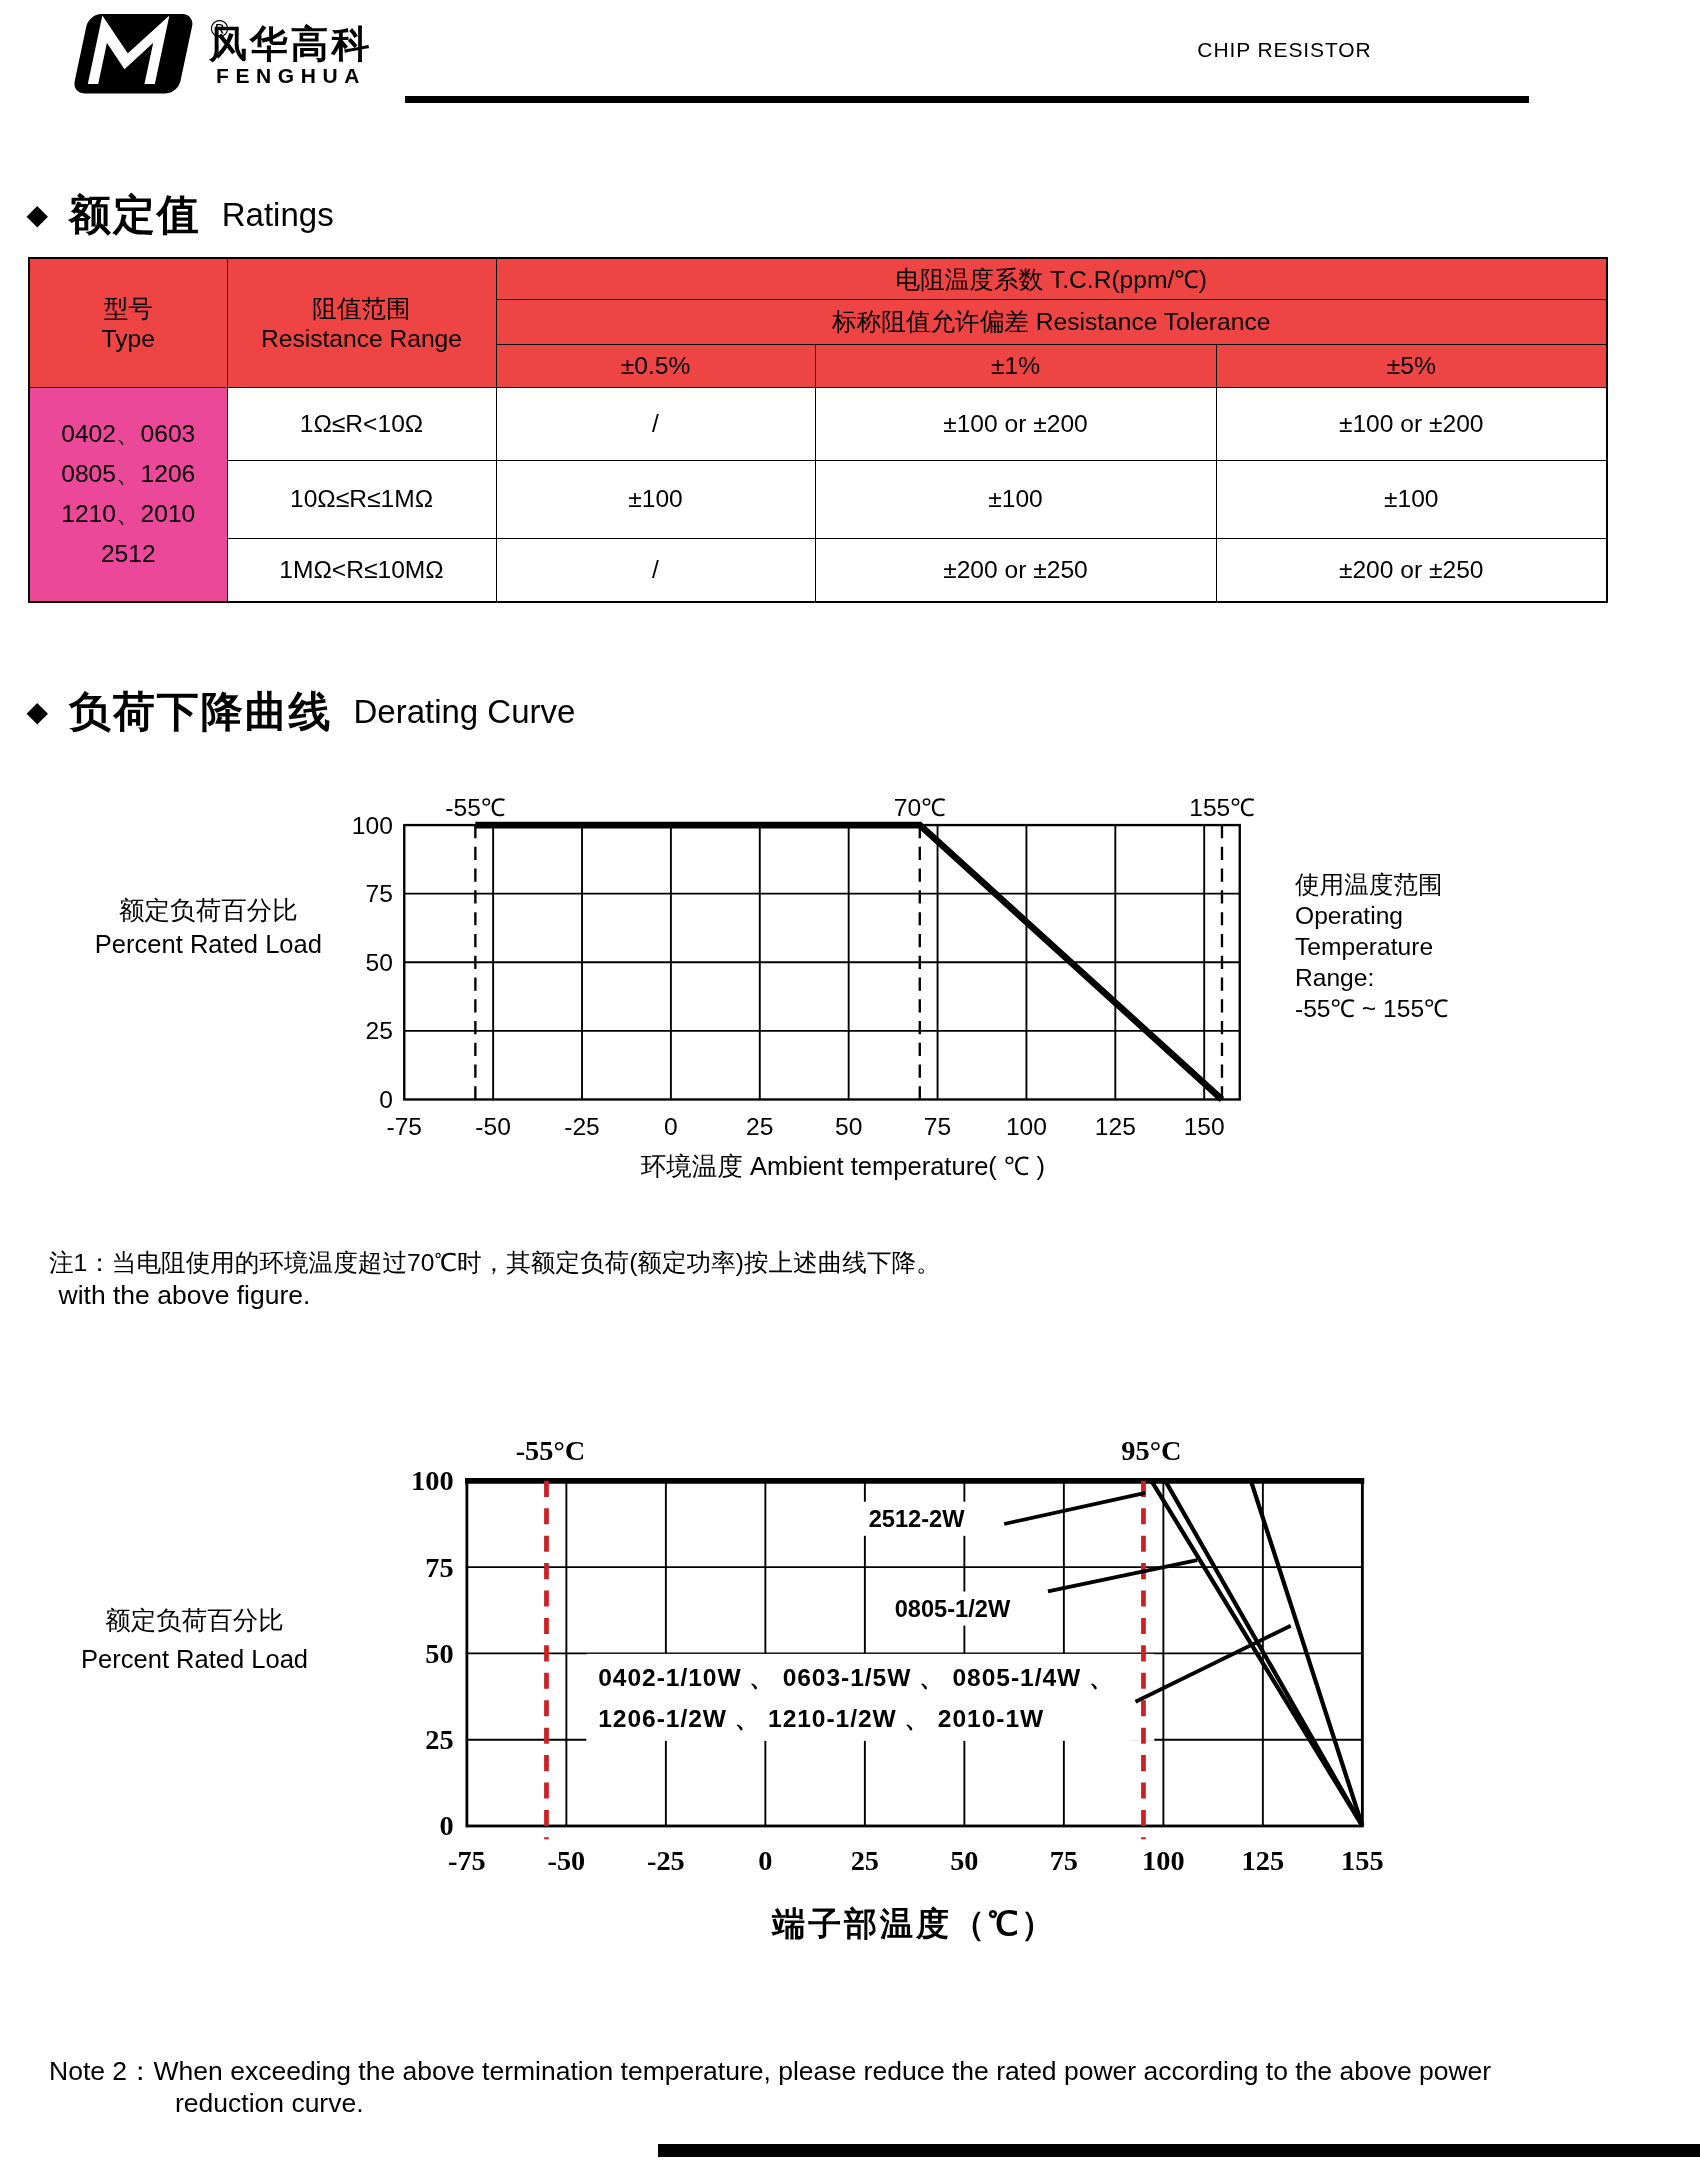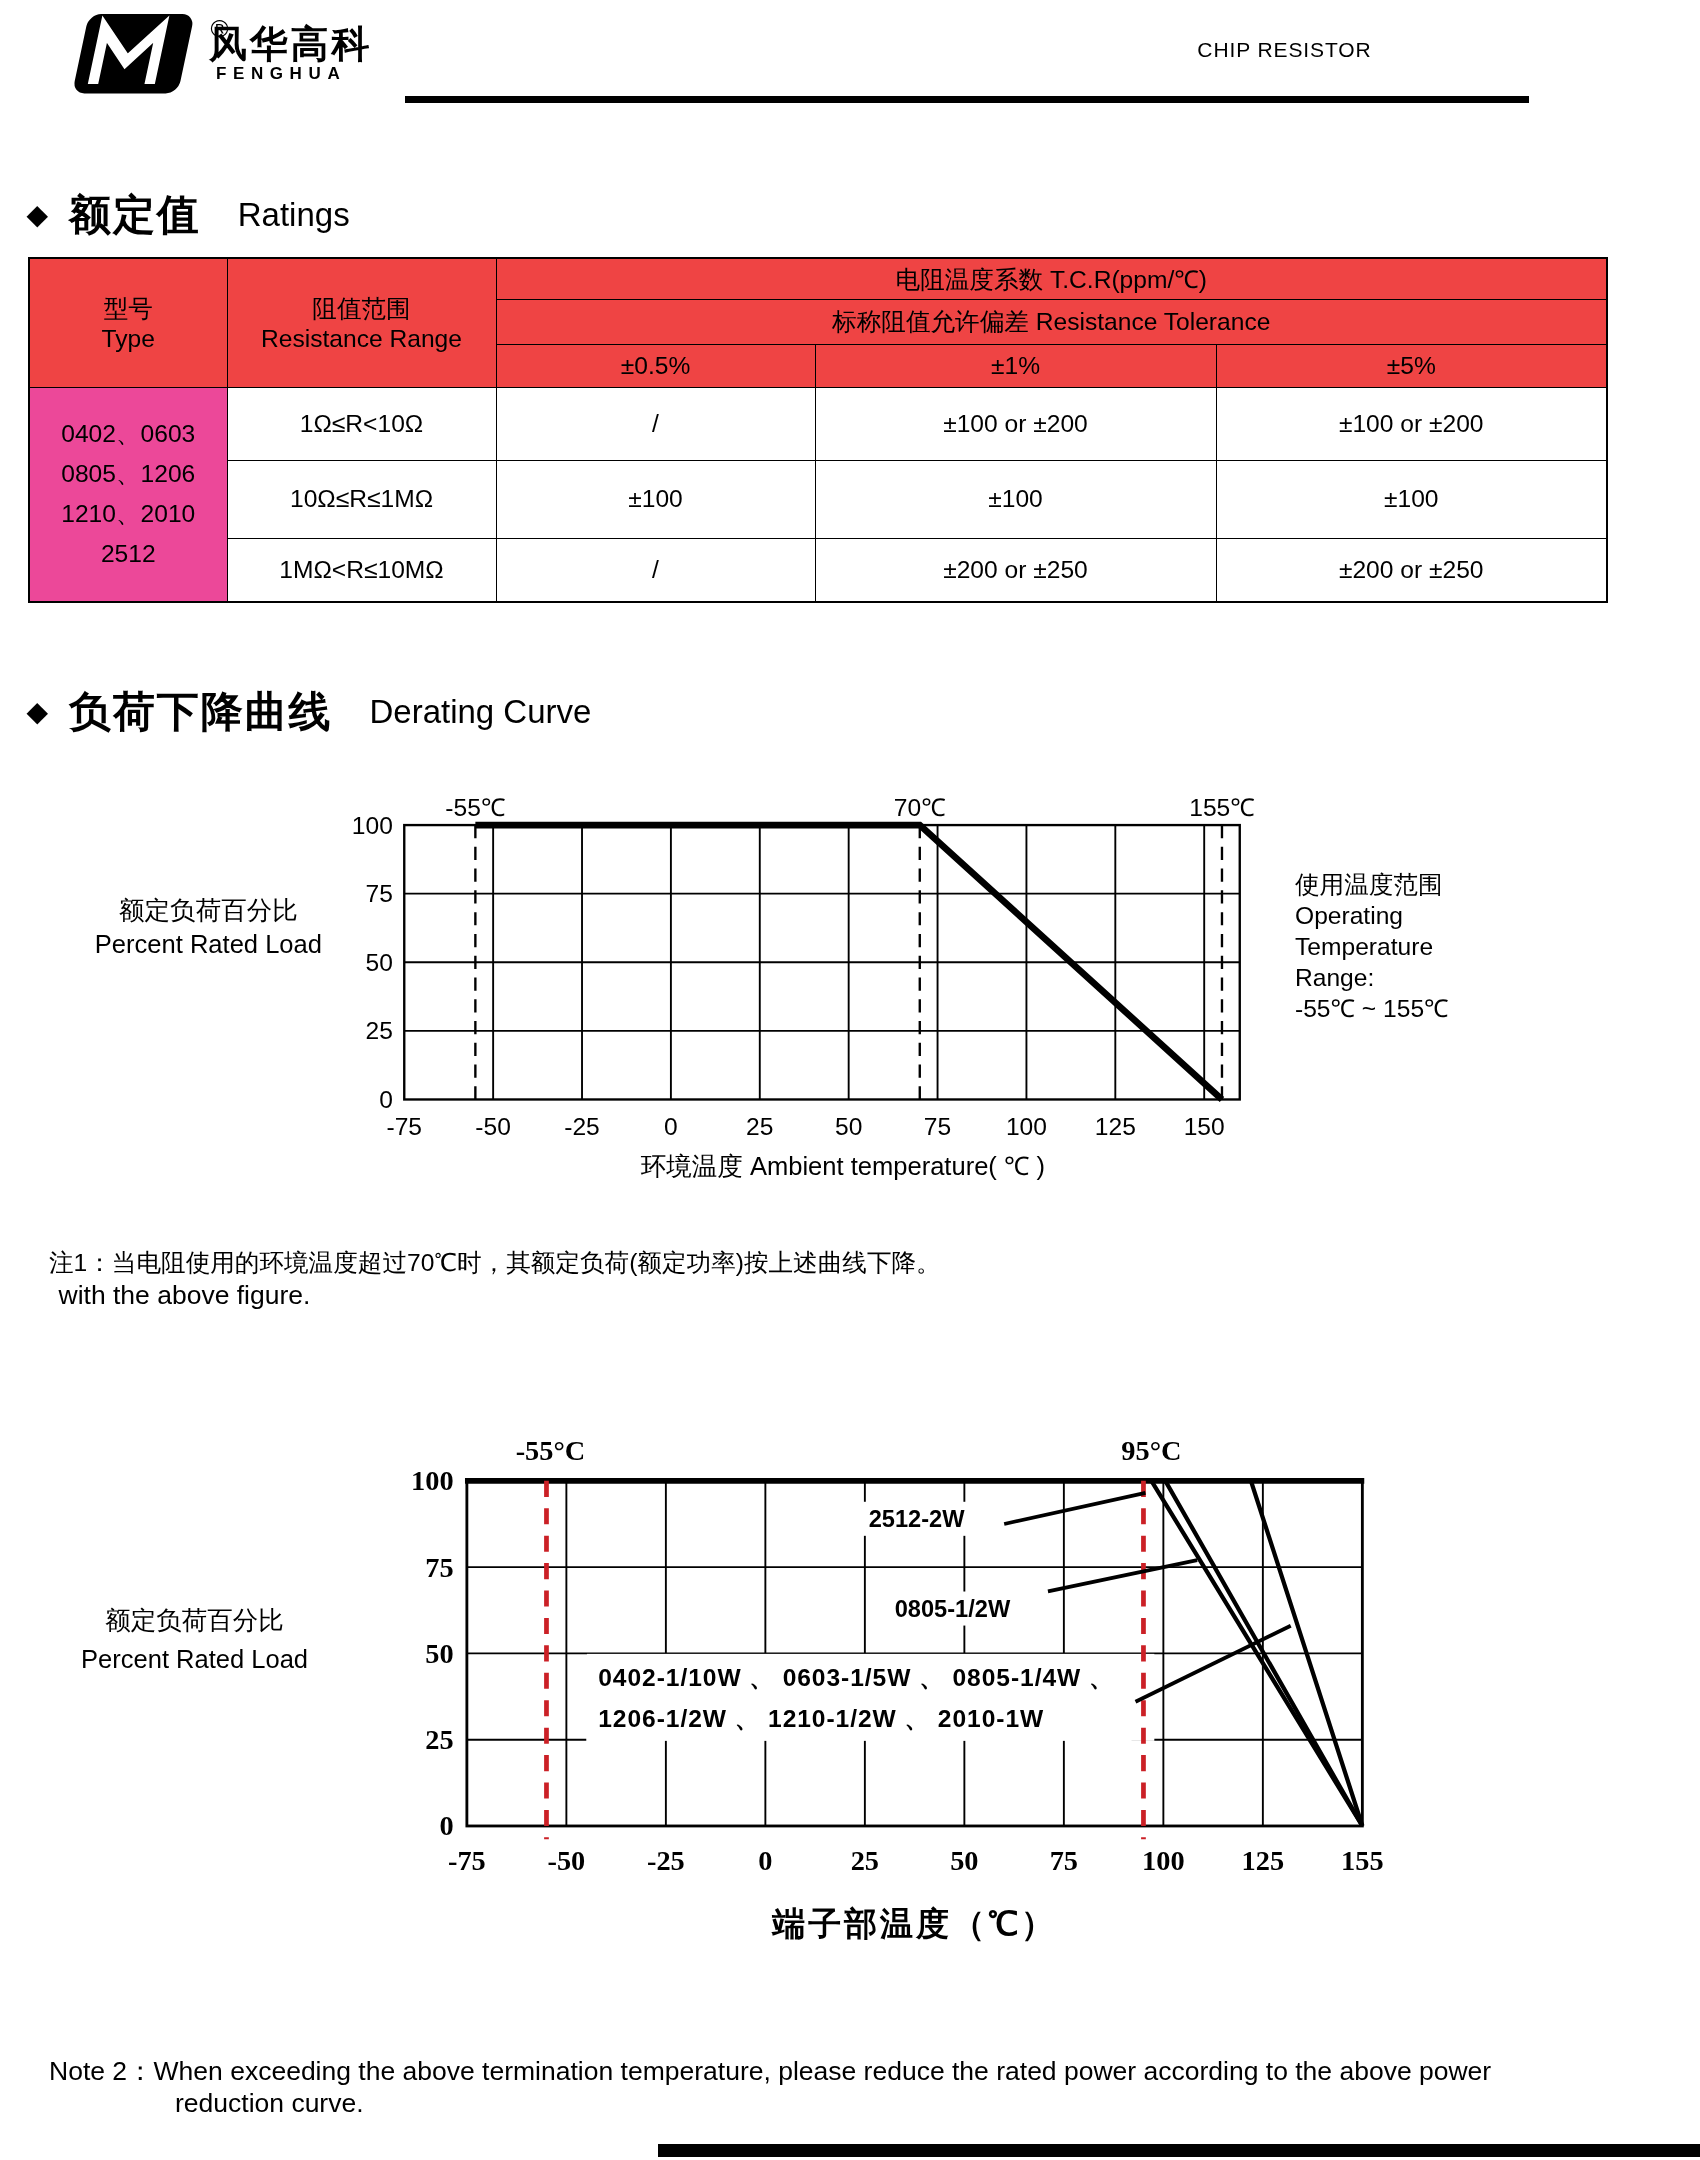--- a/index.html
+++ b/index.html
@@ -1,28 +1,28 @@
 <!DOCTYPE html>
 <html style="font-size:15px"><head>
 <meta charset="utf-8">
 <style>
   html,body{margin:0;padding:0;background:#fff;}
   .page{position:relative;width:1701px;height:2161px;background:#fff;color:#000;
         font-family:"Liberation Sans",sans-serif;overflow:hidden;}
   .abs{position:absolute;}
   
   .brand-cn{position:absolute;left:209px;top:19px;font-size:38px;font-weight:bold;letter-spacing:2.8px;}
-  .brand-en{position:absolute;left:216px;top:64px;font-size:17px;font-weight:bold;letter-spacing:6.6px;}
+  .brand-en{position:absolute;left:216px;top:64px;font-size:21px;font-weight:bold;letter-spacing:6.6px;}
   .doc-title{position:absolute;left:1041px;top:38px;width:487px;text-align:center;font-size:21px;letter-spacing:0.9px;}
   .header-rule{position:absolute;left:405px;top:96px;width:1124px;height:6.6px;background:#000;}
   
   .sec-title{position:absolute;left:26.5px;display:flex;align-items:center;gap:21px;}
   .diamond{font-size:28px;line-height:1;}
   .t-cn{font-weight:bold;font-size:42px;letter-spacing:1.9px;}
-  .t-en{font-size:33px;margin-left:16px;}
+  .t-en{font-size:33px;}
   
   .tblwrap{position:absolute;left:28px;top:257px;}
   table.ratings{border-collapse:collapse;table-layout:fixed;border:2.8px solid #000;}
   table.ratings th,table.ratings td{border:1.9px solid #000;text-align:center;vertical-align:middle;
         font-size:24.6px;font-weight:normal;padding:0;}
   table.ratings th{background:#ef4444;}
   td.type-cell{text-align:left;padding-left:26.5px;font-size:26.5px;line-height:40px;background:#ec4899;}
   
   .noteblock{position:absolute;left:49px;}
   .note-cn{font-size:24.6px;line-height:32px;}

